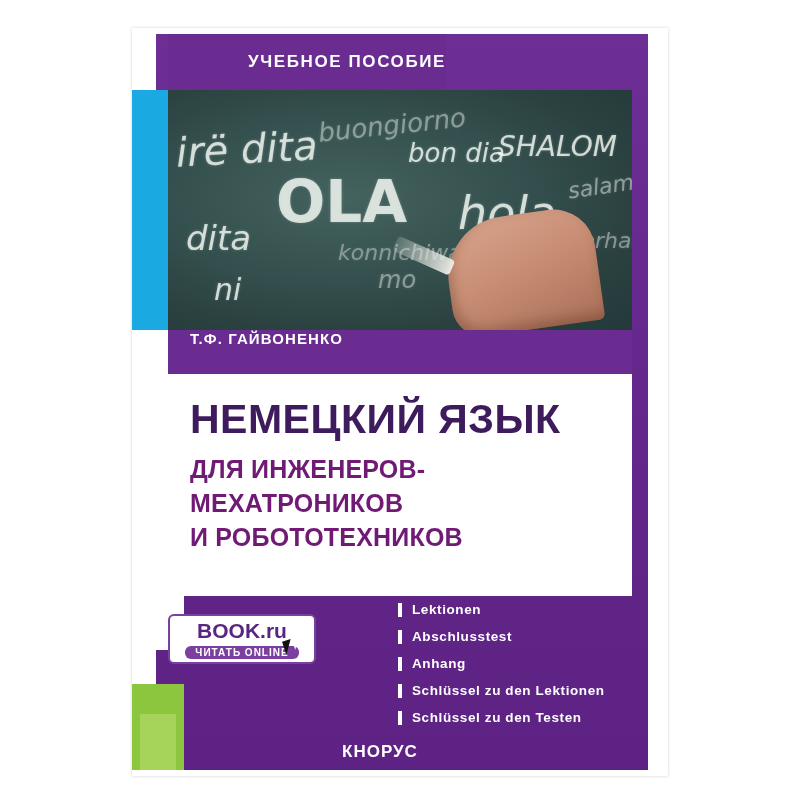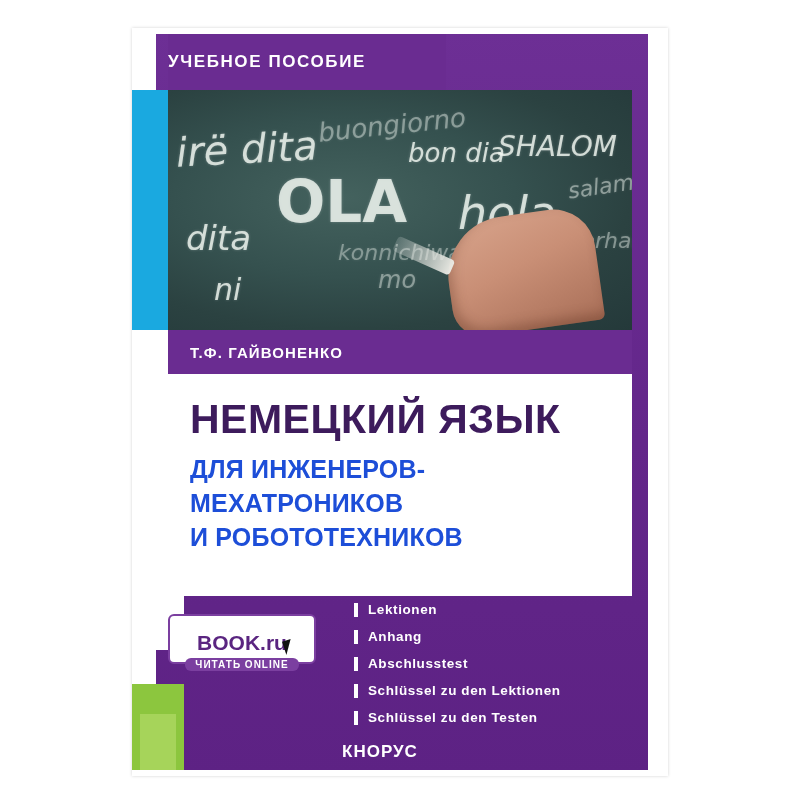--- a/index.html
+++ b/index.html
@@ -99,21 +99,21 @@
   
   .top-banner {
     position: absolute;
     left: 36px;
     top: 6px;
     width: 278px;
     height: 56px;
     background: #6a2c91;
     display: flex;
     align-items: center;
-    justify-content: flex-start;
+    justify-content: flex-end;
   }
   .top-banner-text {
     color: #ffffff;
     font-size: 17px;
     font-weight: bold;
     letter-spacing: 1.6px;
     text-transform: uppercase;
     white-space: nowrap;
   }
 
@@ -180,21 +180,21 @@
 
   
   .author-strip {
     position: absolute;
     left: 36px;
     top: 302px;
     width: 464px;
     height: 44px;
     background: #6a2c91;
     display: flex;
-    align-items: center;
+    align-items: flex-start;
   }
   .author-name {
     margin-left: 22px;
     color: #ffffff;
     font-size: 15px;
     font-weight: bold;
     letter-spacing: 1.1px;
     text-transform: uppercase;
   }
 
@@ -212,42 +212,42 @@
   .title-main {
     color: #3d1b5c;
     font-size: 41px;
     line-height: 46px;
     font-weight: bold;
     letter-spacing: 0.5px;
     margin: 0 0 10px 0;
     text-transform: uppercase;
   }
   .title-sub {
-    color: #1d4ed8;
+    color: #701a75;
     font-size: 25px;
     line-height: 34px;
     font-weight: bold;
     letter-spacing: 0.2px;
     text-transform: uppercase;
     margin: 0;
   }
 
   
   .bookru {
     position: absolute;
     left: 36px;
     top: 586px;
     width: 148px;
     height: 50px;
     background: #ffffff;
     border: 2px solid #7b3fa0;
     border-radius: 6px;
     text-align: center;
     box-sizing: border-box;
-    padding-top: 16px;
+    padding-top: 4px;
   }
   .bookru-title {
     font-size: 21px;
     font-weight: bold;
     color: #5a2580;
     line-height: 22px;
   }
   .bookru-sub {
     font-size: 10px;
     letter-spacing: 1px;
@@ -282,20 +282,21 @@
   .contents {
     position: absolute;
     left: 222px;
     top: 568px;
     width: 300px;
   }
   .content-item {
     display: flex;
     align-items: center;
     height: 27px;
+    margin-left: 44px;
   }
   .content-bar {
     width: 4px;
     height: 14px;
     background: #ffffff;
     margin-right: 10px;
     flex: 0 0 auto;
   }
   .content-label {
     color: #ffffff;
@@ -394,25 +395,25 @@
     </div>
     <div class="cursor"></div>
 
     <div class="contents">
       <div class="content-item">
         <span class="content-bar"></span>
         <span class="content-label">Lektionen</span>
       </div>
       <div class="content-item">
         <span class="content-bar"></span>
-        <span class="content-label">Anhang</span>
+        <span class="content-label">Abschlusstest</span>
       </div>
       <div class="content-item">
         <span class="content-bar"></span>
-        <span class="content-label">Abschlusstest</span>
+        <span class="content-label">Anhang</span>
       </div>
       <div class="content-item">
         <span class="content-bar"></span>
         <span class="content-label">Schlüssel zu den Lektionen</span>
       </div>
       <div class="content-item">
         <span class="content-bar"></span>
         <span class="content-label">Schlüssel zu den Testen</span>
       </div>
     </div>

